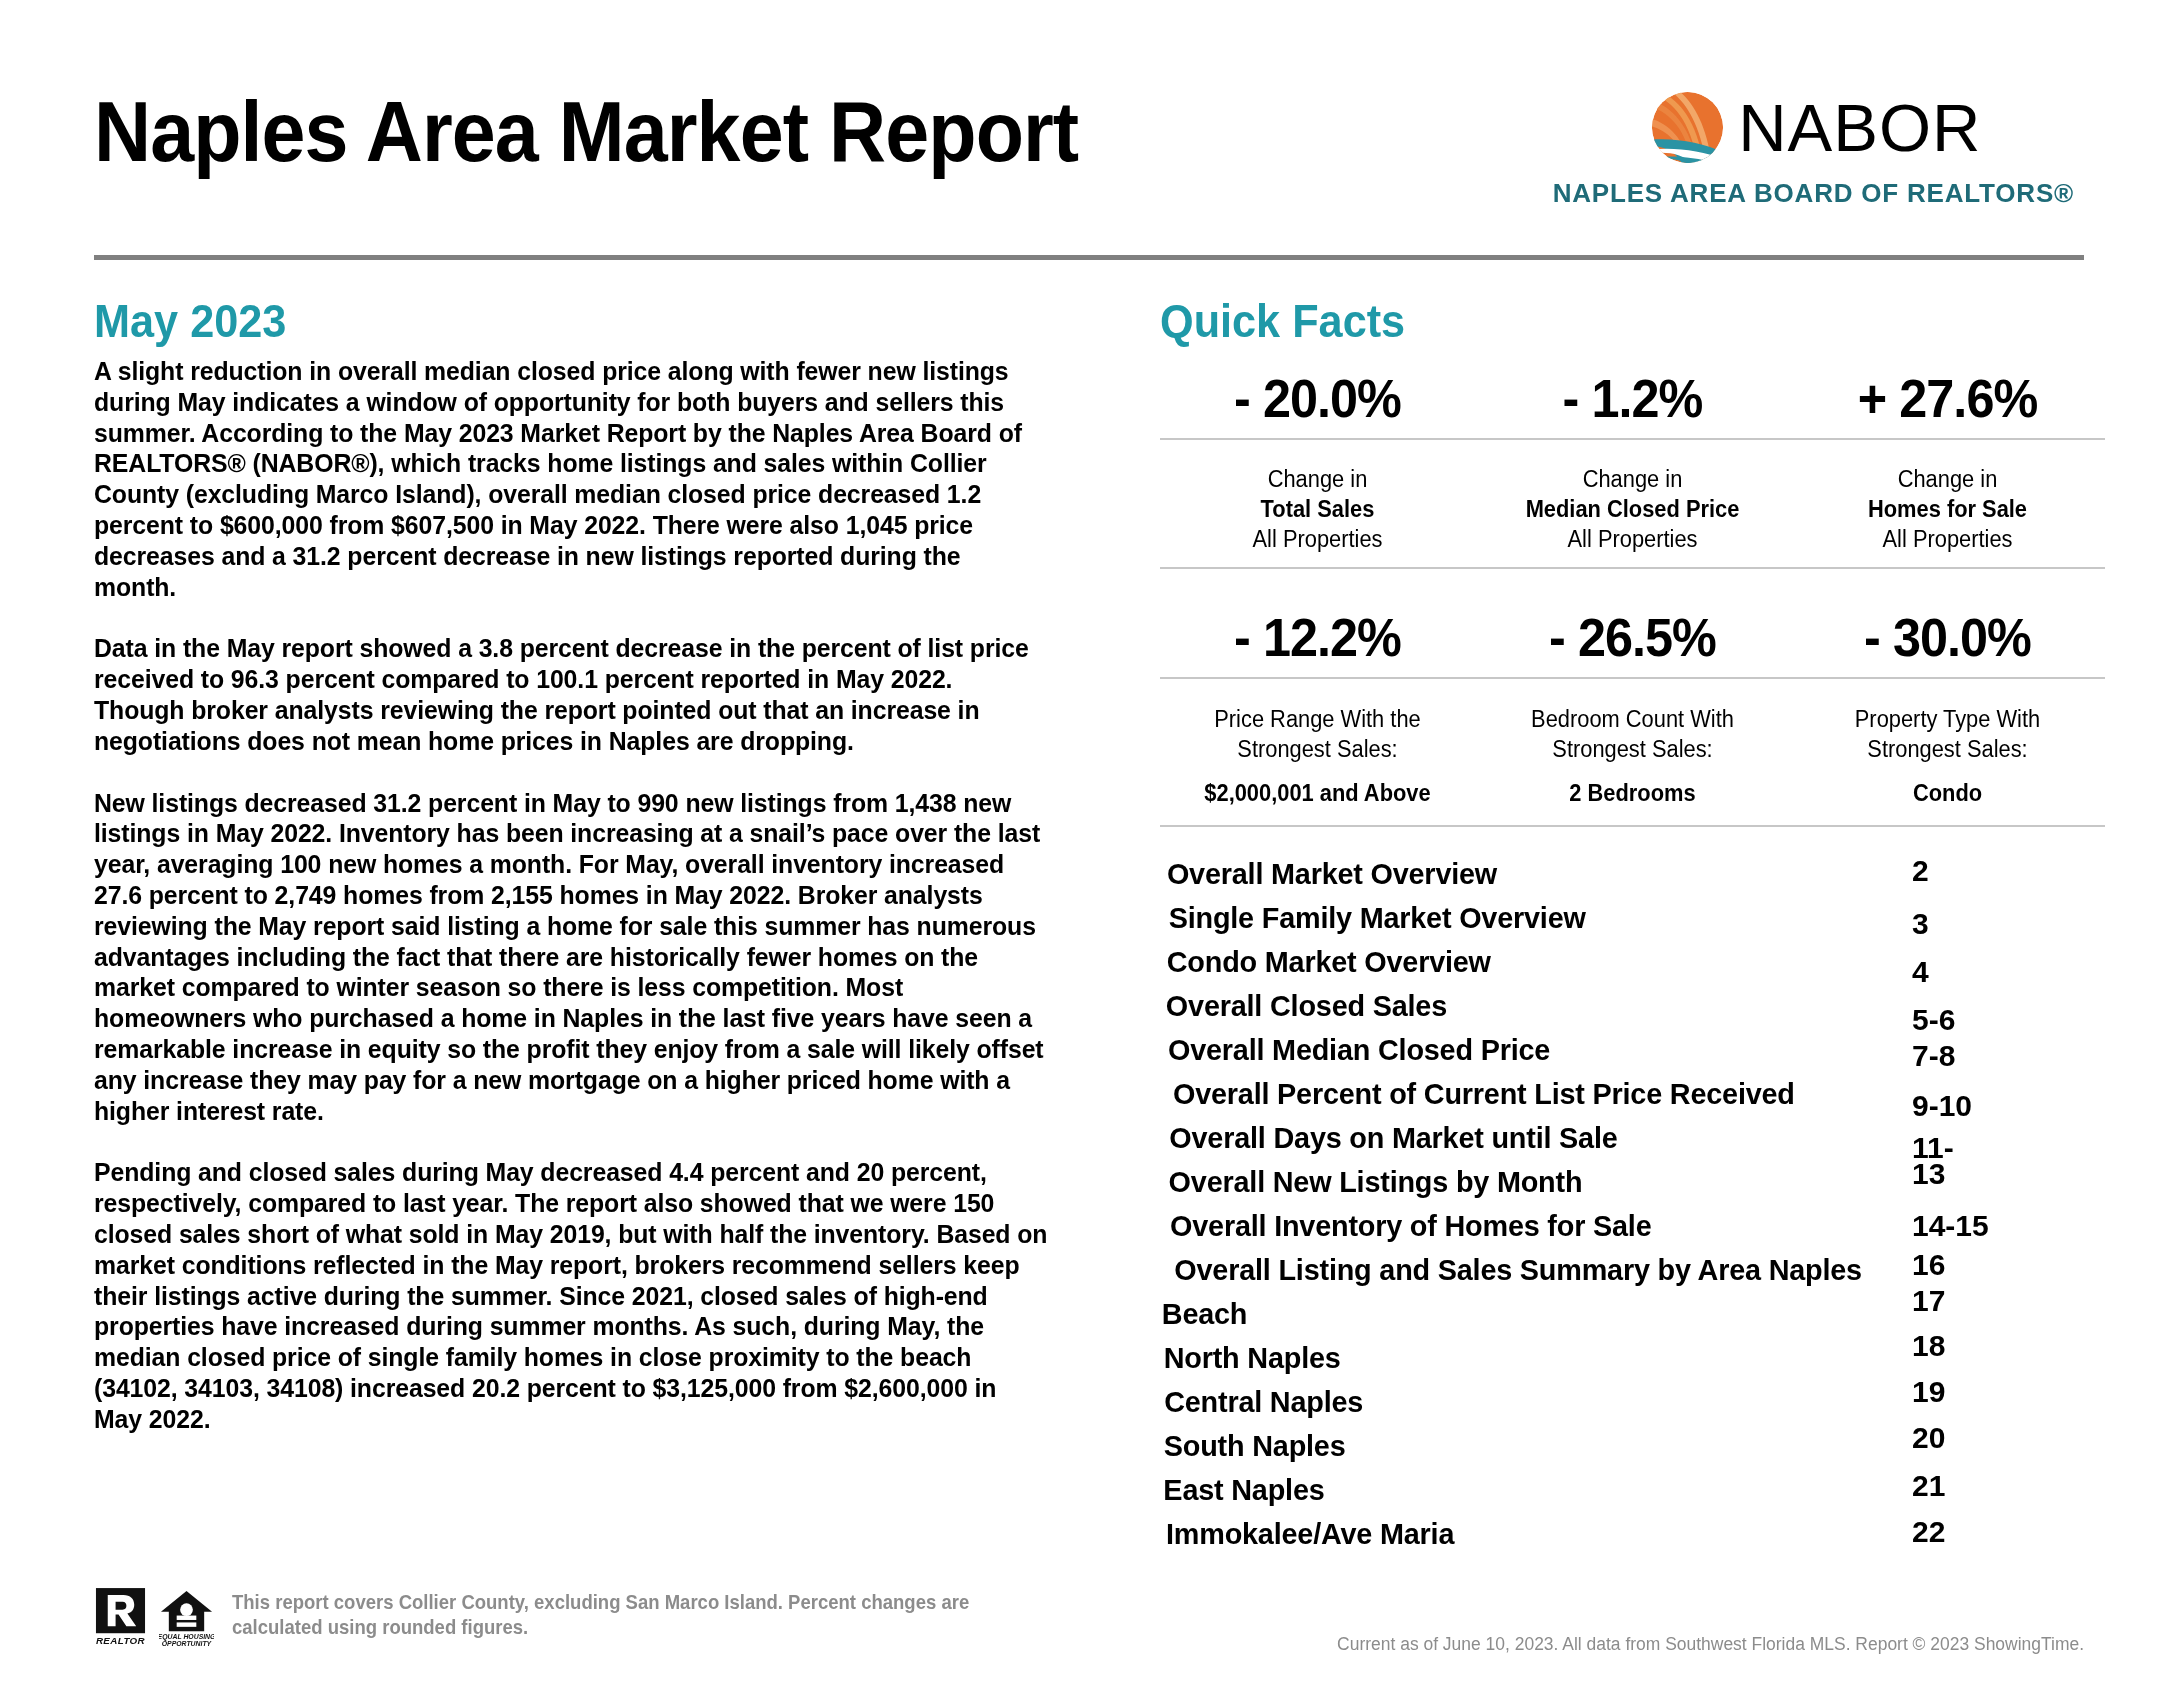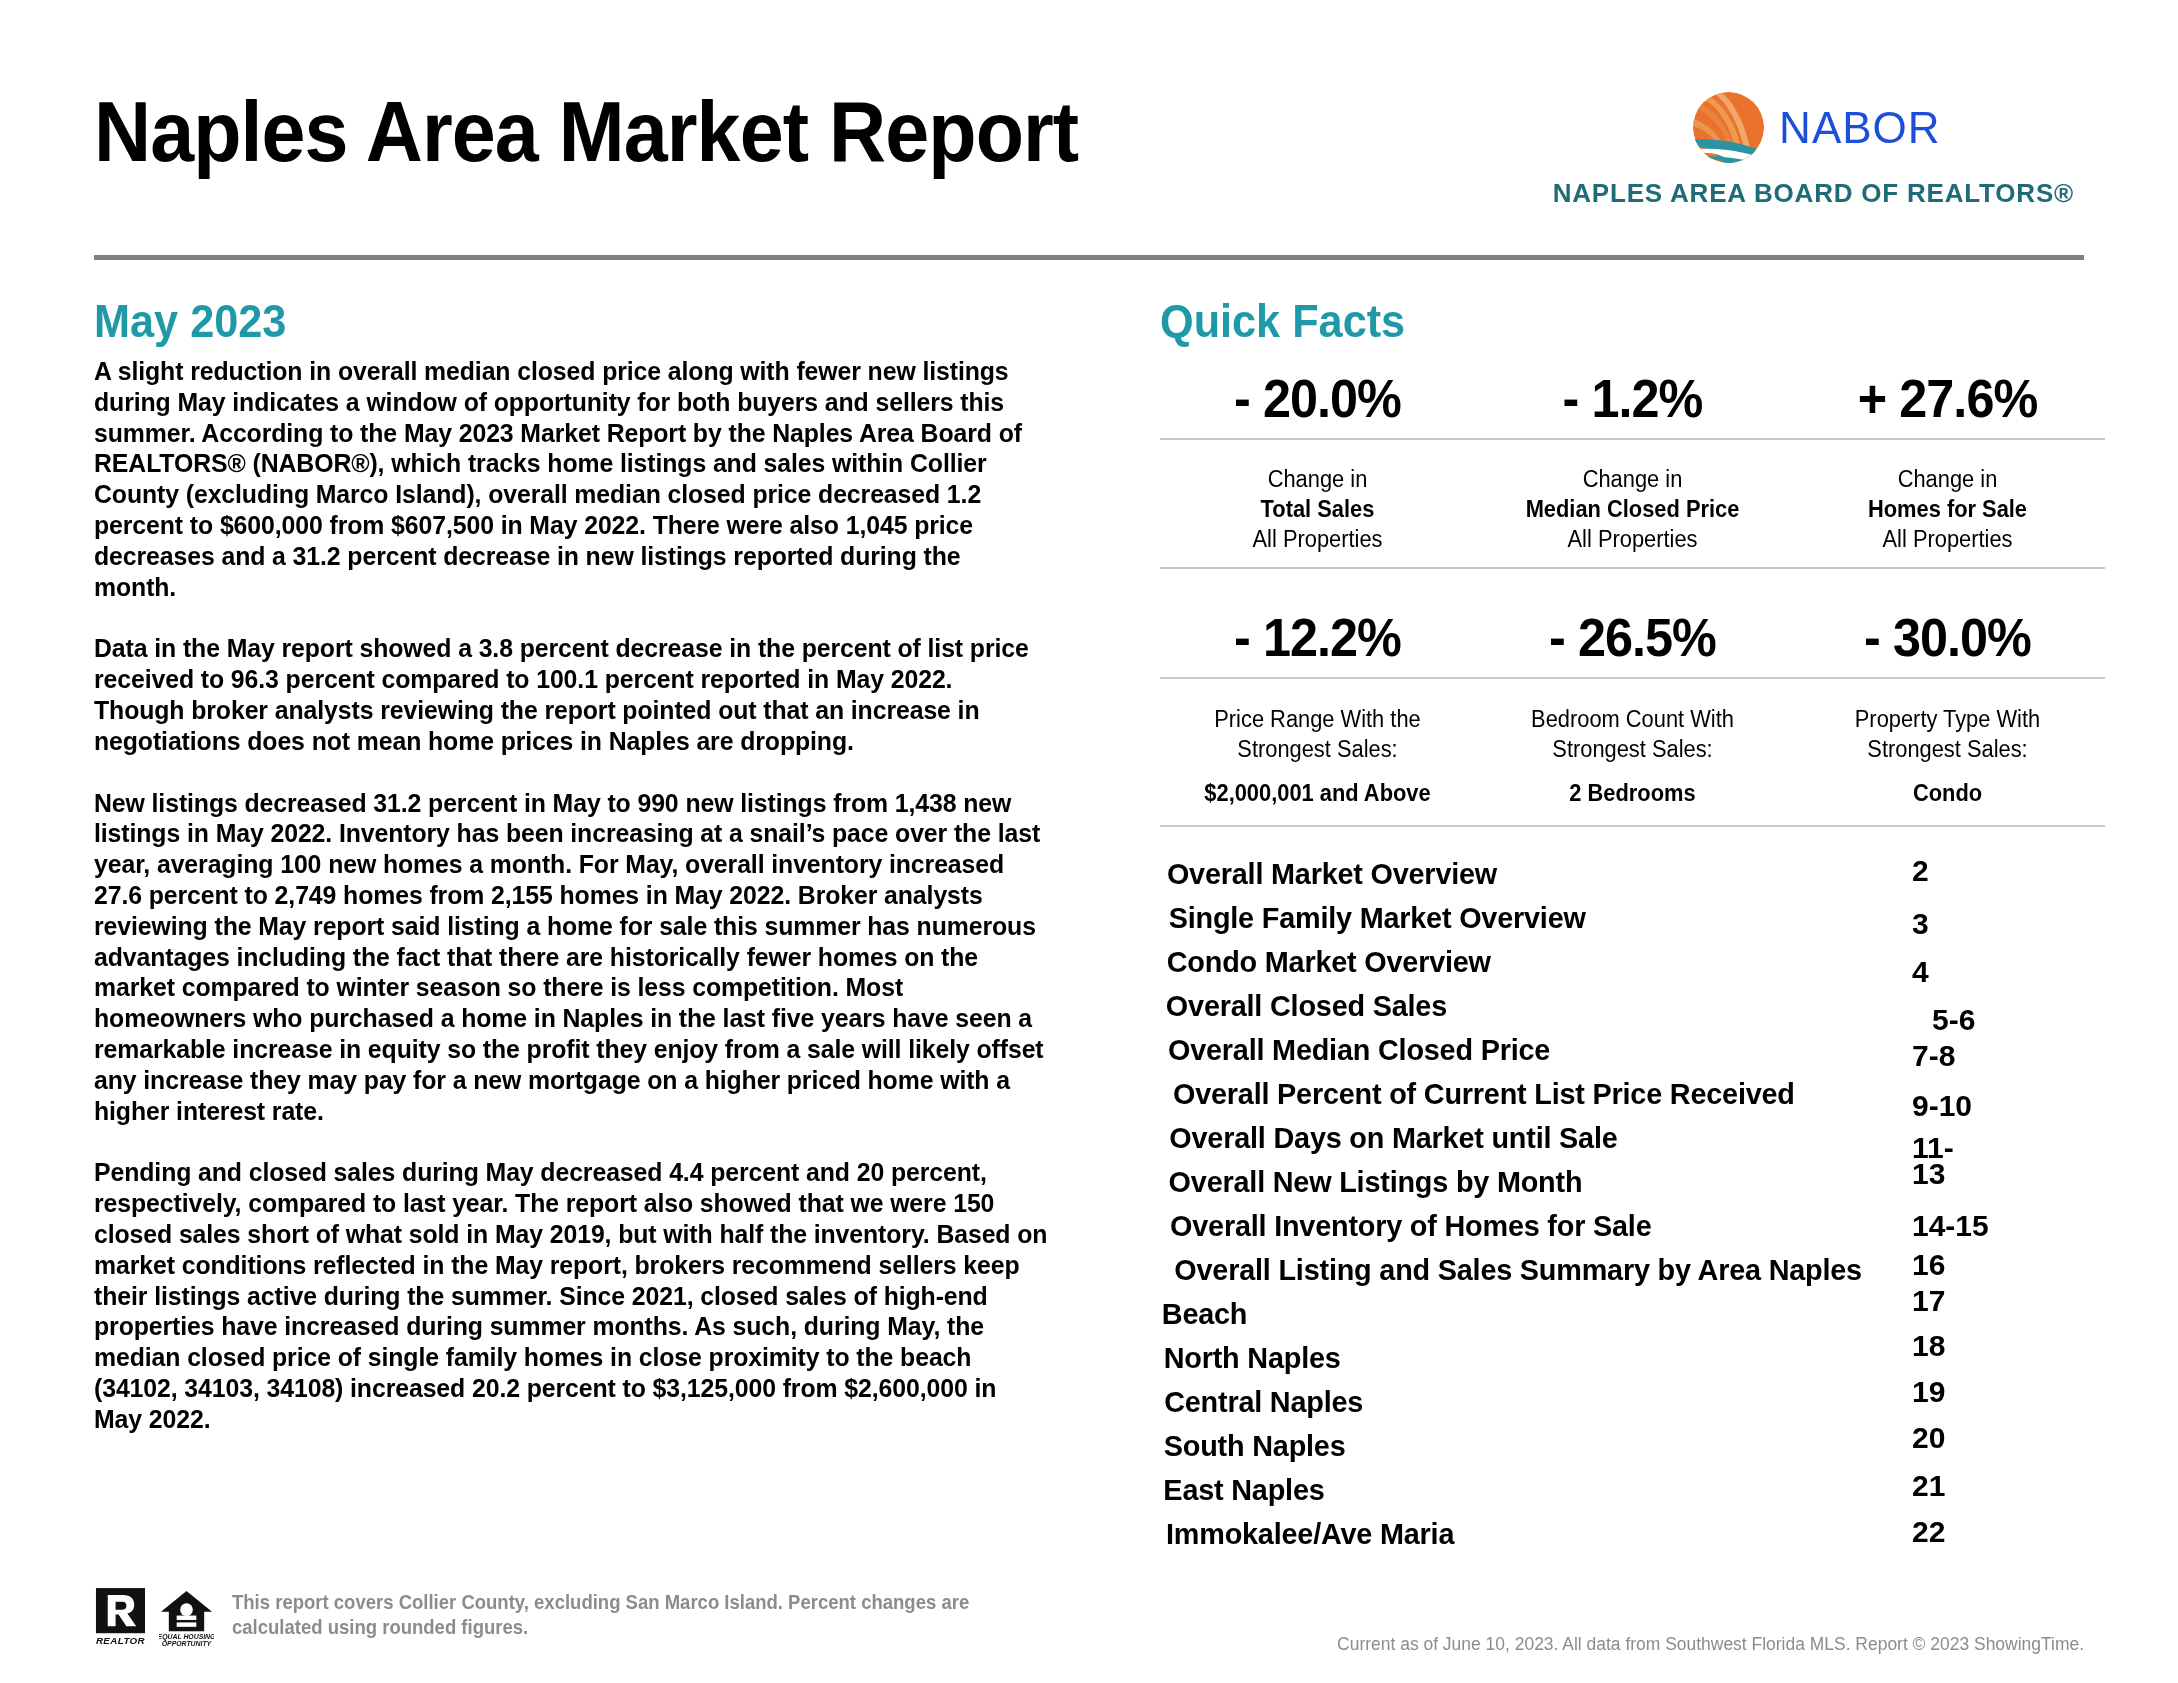--- a/index.html
+++ b/index.html
@@ -53,23 +53,23 @@
     display: flex;
     align-items: center;
     gap: 8px;
   }
   .logo-mark {
     width: 85px;
     height: 85px;
     position: relative;
   }
   .logo-word {
-    font-size: 44px;
+    font-size: 67px;
     font-weight: normal;
-    color: #1d4ed8;
+    color: #000000;
     letter-spacing: 1px;
     line-height: 1;
   }
   .logo-sub {
     font-size: 26px;
     font-weight: bold;
     color: #1F6B78;
     letter-spacing: 0.8px;
     margin-top: 8px;
     white-space: nowrap;
@@ -355,21 +355,21 @@
       <div class="toc-row">
         <span class="toc-title">Single Family Market Overview</span>
         <span class="toc-page" style="top:6px;">3</span>
       </div>
       <div class="toc-row">
         <span class="toc-title">Condo Market Overview</span>
         <span class="toc-page" style="top:10px;">4</span>
       </div>
       <div class="toc-row">
         <span class="toc-title">Overall Closed Sales</span>
-        <span class="toc-page" style="top:14px;margin-left:20px;">5-6</span>
+        <span class="toc-page" style="top:14px;">5-6</span>
       </div>
       <div class="toc-row">
         <span class="toc-title">Overall Median Closed Price</span>
         <span class="toc-page" style="top:6px;">7-8</span>
       </div>
       <div class="toc-row">
         <span class="toc-title">Overall Percent of Current List Price Received</span>
         <span class="toc-page" style="top:12px;">9-10</span>
       </div>
       <div class="toc-row">

